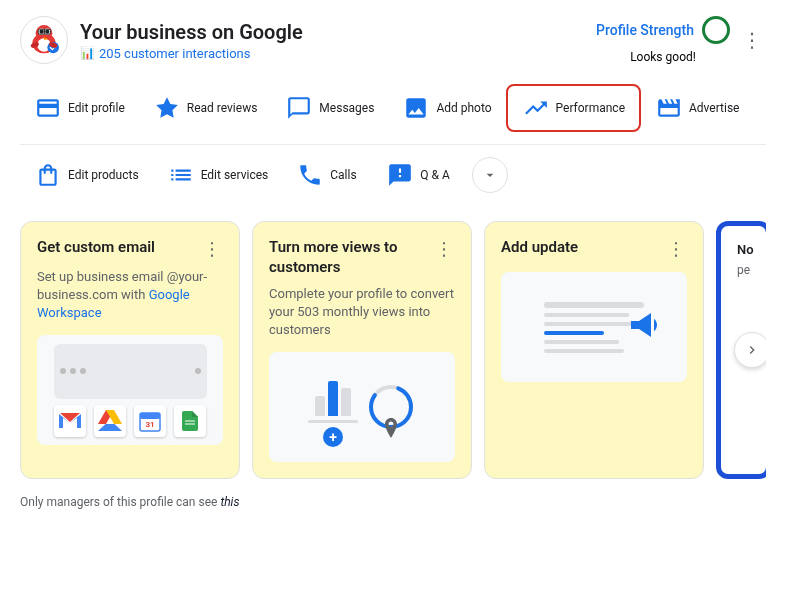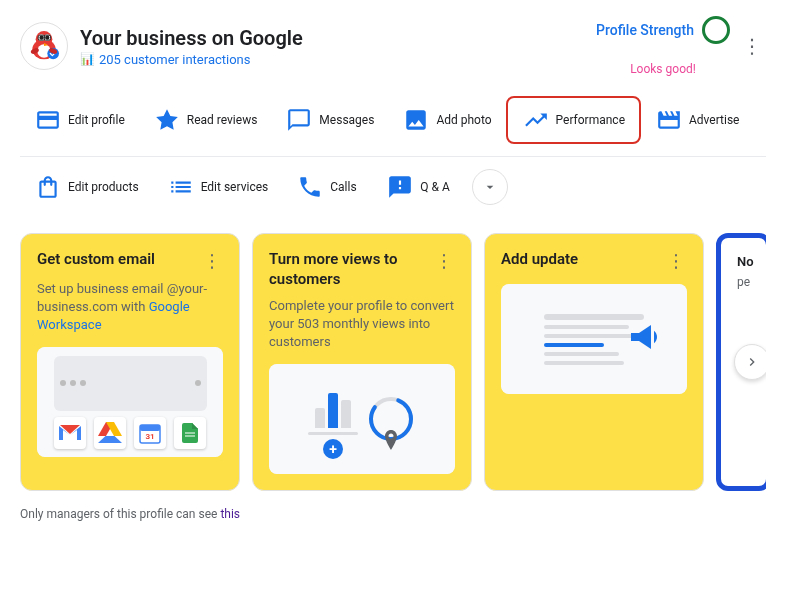--- a/index.html
+++ b/index.html
@@ -82,23 +82,23 @@
     }
     .strength-circle {
       width: 28px;
       height: 28px;
       border-radius: 50%;
       border: 3px solid #188038;
       background: transparent;
     }
     .looks-good {
       font-size: 12px;
-      color: #ec4899;
+      color: #000000;
       text-align: left;
-      margin-top: 18px;
+      margin-top: 6px;
     }
     .more-btn {
       background: none;
       border: none;
       cursor: pointer;
       color: #5f6368;
       font-size: 20px;
       padding: 4px;
       border-radius: 50%;
     }
@@ -170,21 +170,21 @@
     }
 
     
     .cards-section {
       display: flex;
       gap: 12px;
       overflow: hidden;
       position: relative;
     }
     .card {
-      background: #fde047;
+      background: #fef9c3;
       border: 1px solid #e0e0e0;
       border-radius: 12px;
       padding: 16px;
       width: 220px;
       min-width: 220px;
       display: flex;
       flex-direction: column;
       gap: 8px;
     }
     .card-header {
@@ -227,22 +227,23 @@
       margin-top: 4px;
     }
 
     
     .footer {
       margin-top: 16px;
       font-size: 12px;
       color: #5f6368;
     }
     .footer a {
-      color: #4c1d95;
+      color: #0f172a;
       text-decoration: none;
+      font-style: italic;
     }
   </style>
 </head>
 <body>
 
 <div class="container">
 
   <div class="header">
     <div class="header-left">
       <div class="bird-avatar">

